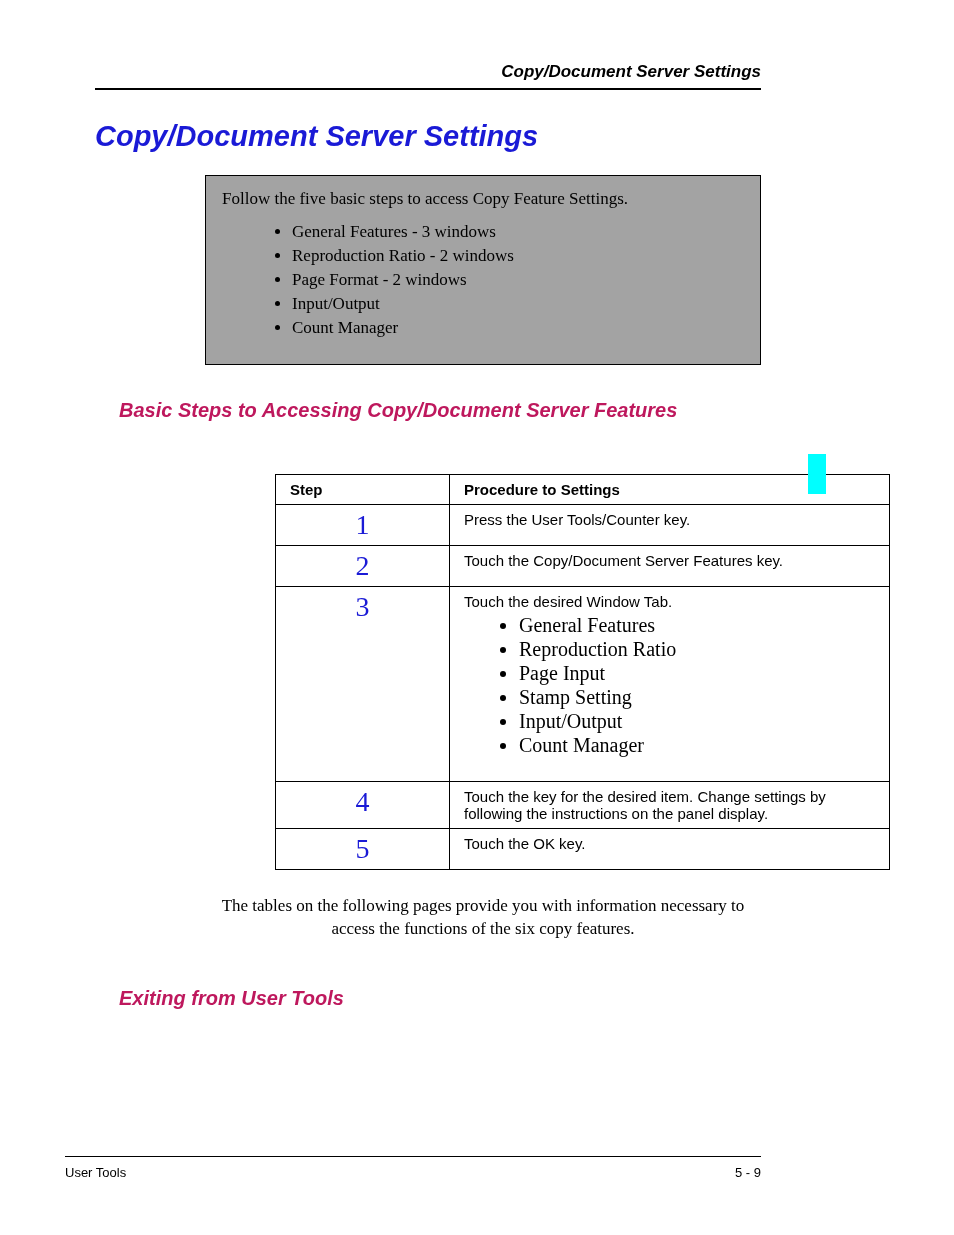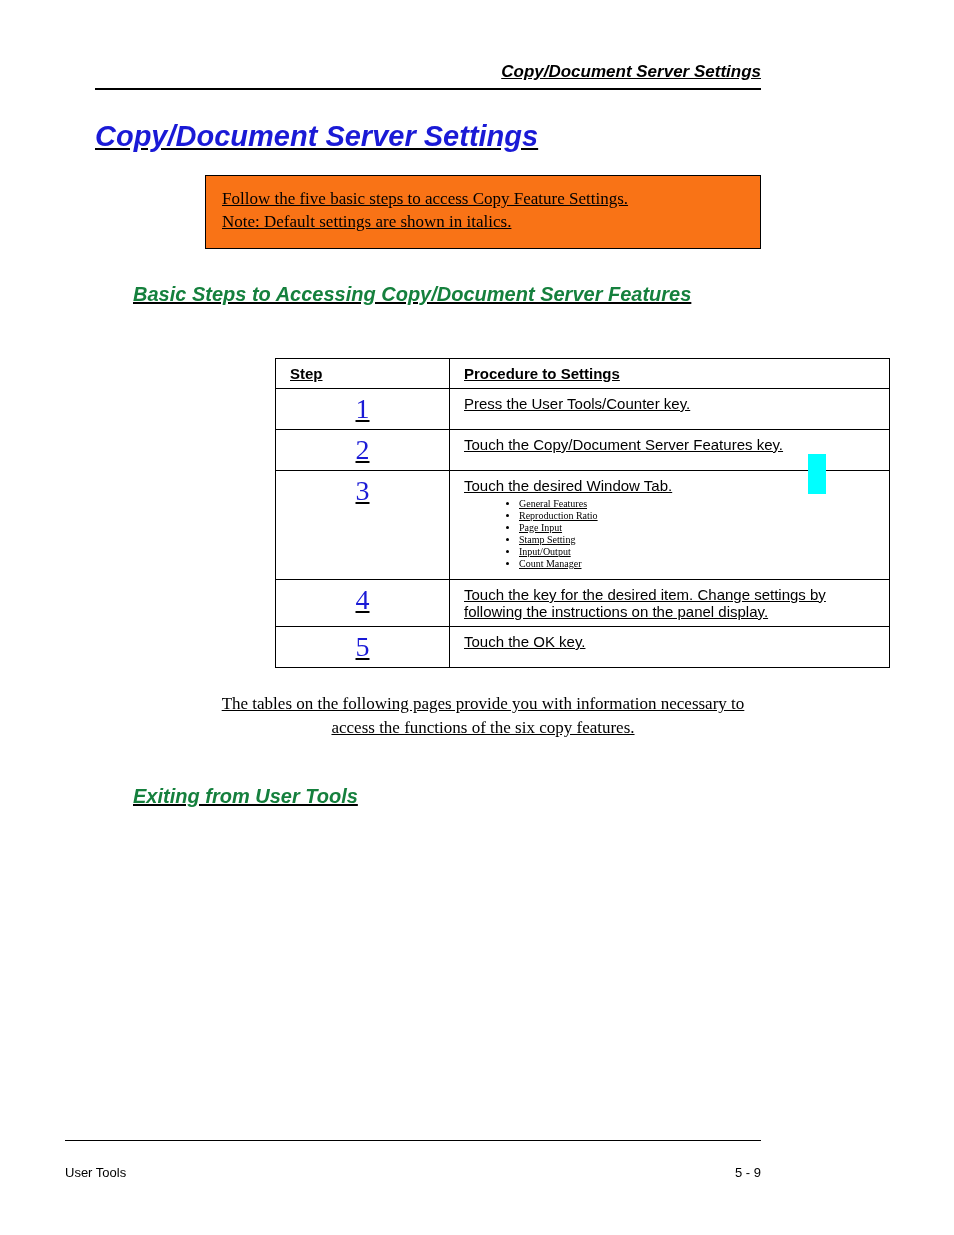--- a/index.html
+++ b/index.html
@@ -8,21 +8,20 @@
     font-family: "Times New Roman", Times, serif;
     background: #fff;
     color: #000;
   }
   .page {
     width: 826px;
     height: 1235px;
     position: relative;
     box-sizing: border-box;
     padding: 62px 65px 40px 95px;
-    text-decoration: underline;
   }
   .running-header {
     text-align: right;
     font-family: Arial, Helvetica, sans-serif;
     font-weight: bold;
     font-style: italic;
     font-size: 17px;
     padding-bottom: 6px;
     border-bottom: 2px solid #000;
   }
@@ -30,40 +29,40 @@
     color: #1a1ad6;
     font-family: Arial, Helvetica, sans-serif;
     font-weight: bold;
     font-style: italic;
     font-size: 29px;
     margin: 30px 0 22px 0;
   }
   .callout-box {
     margin-left: 110px;
     border: 1px solid #000;
-    background: #f97316;
+    background: #a3a3a3;
     padding: 12px 16px 14px 16px;
     font-size: 17px;
     line-height: 1.35;
   }
   .callout-box ul {
     margin: 10px 0 10px 70px;
     padding: 0;
   }
   .callout-box li {
     list-style: disc;
     margin: 1px 0;
   }
   .h2 {
-    color: #15803d;
+    color: #be185d;
     font-family: Arial, Helvetica, sans-serif;
     font-weight: bold;
     font-style: italic;
     font-size: 20px;
-    margin: 34px 0 0 38px;
+    margin: 34px 0 0 24px;
   }
   .steps-table {
     margin: 52px 0 0 180px;
     border-collapse: collapse;
     width: 615px;
     font-family: Arial, Helvetica, sans-serif;
     font-size: 15px;
   }
   .steps-table th, .steps-table td {
     border: 1px solid #000;
@@ -81,22 +80,22 @@
   .step-num {
     color: #1a1ad6;
     font-family: "Times New Roman", Times, serif;
     font-size: 28px;
     line-height: 1;
     display: block;
     text-align: center;
   }
   td ul.inner-list {
     font-family: "Times New Roman", Times, serif;
-    font-size: 10px;
-    margin: 4px 0 4px 55px;
+    font-size: 20px;
+    margin: 4px 0 18px 55px;
     padding: 0;
   }
   td ul.inner-list li {
     list-style: disc;
     margin: 1px 0;
   }
   .body-para {
     margin: 24px 0 0 110px;
     font-size: 17px;
     line-height: 1.4;
@@ -109,39 +108,45 @@
     width: 18px;
     height: 40px;
     background: #00ffff;
   }
   .footer {
     position: absolute;
     left: 65px;
     right: 65px;
     bottom: 55px;
     border-top: 1px solid #000;
-    padding-top: 24px;
+    padding-top: 8px;
     font-family: Arial, Helvetica, sans-serif;
     font-size: 13px;
     display: flex;
     justify-content: space-between;
   }
 </style>
 </head>
 <body>
 
 <div class="page">
 
   <div class="running-header">Copy/Document Server Settings</div>
 
   <div class="h1">Copy/Document Server Settings</div>
 
   <div class="callout-box">
     <div>Follow the five basic steps to access Copy Feature Settings.</div>
-    <div>Note: Default settings are shown in italics.</div>
+    <ul>
+      <li>General Features - 3 windows</li>
+      <li>Reproduction Ratio - 2 windows</li>
+      <li>Page Format - 2 windows</li>
+      <li>Input/Output</li>
+      <li>Count Manager</li>
+    </ul>
   </div>
 
   <div class="h2">Basic Steps to Accessing Copy/Document Server Features</div>
 
   <div class="side-tab"></div>
 
   <table class="steps-table">
     <tbody>
         <tr>
       <th class="step-col">Step</th>

